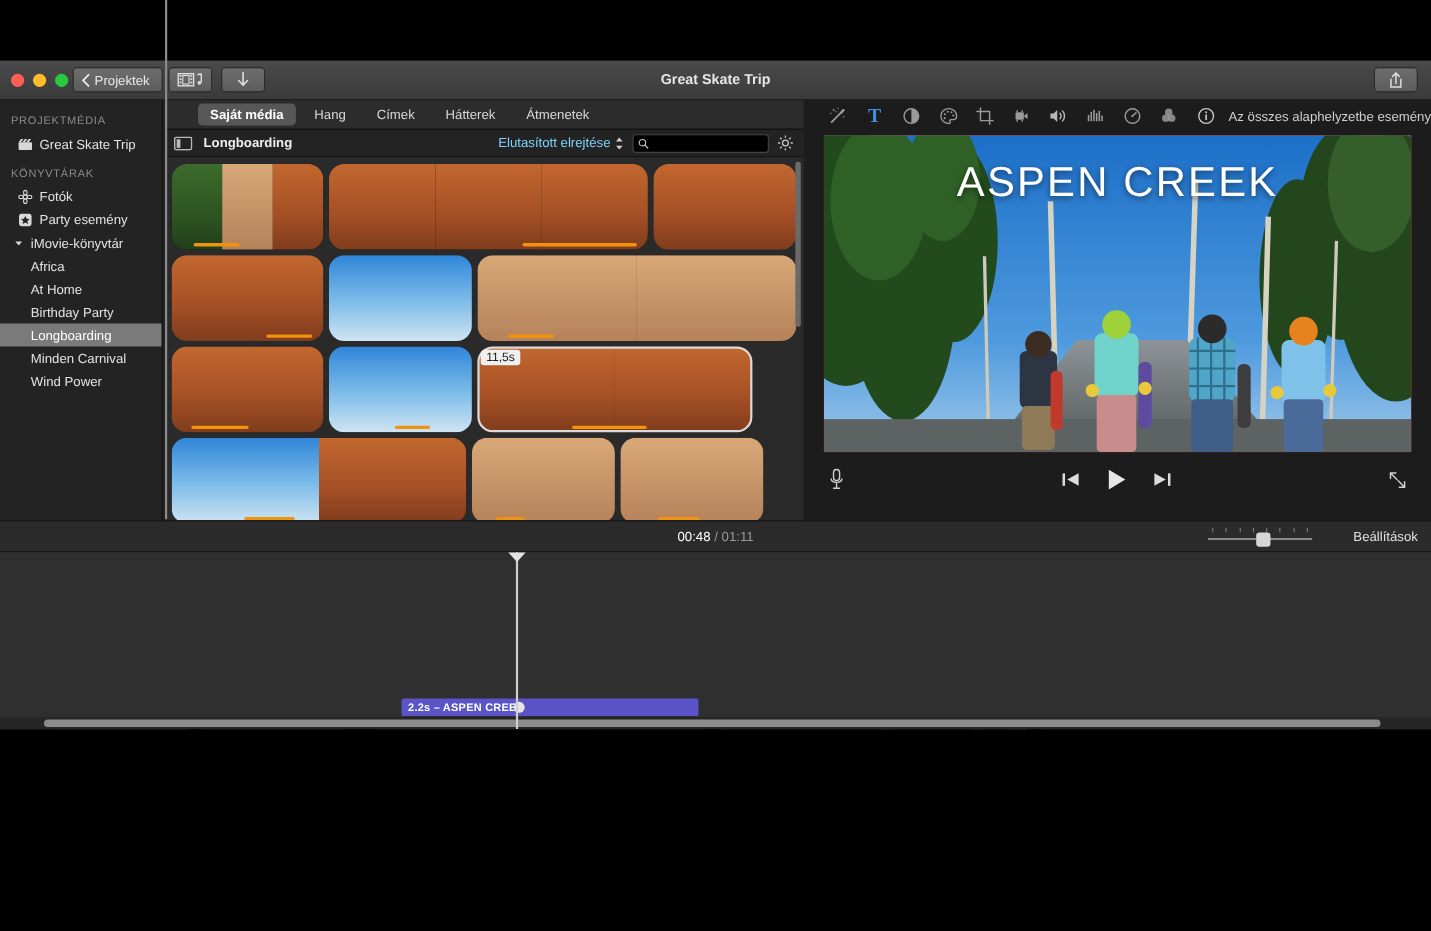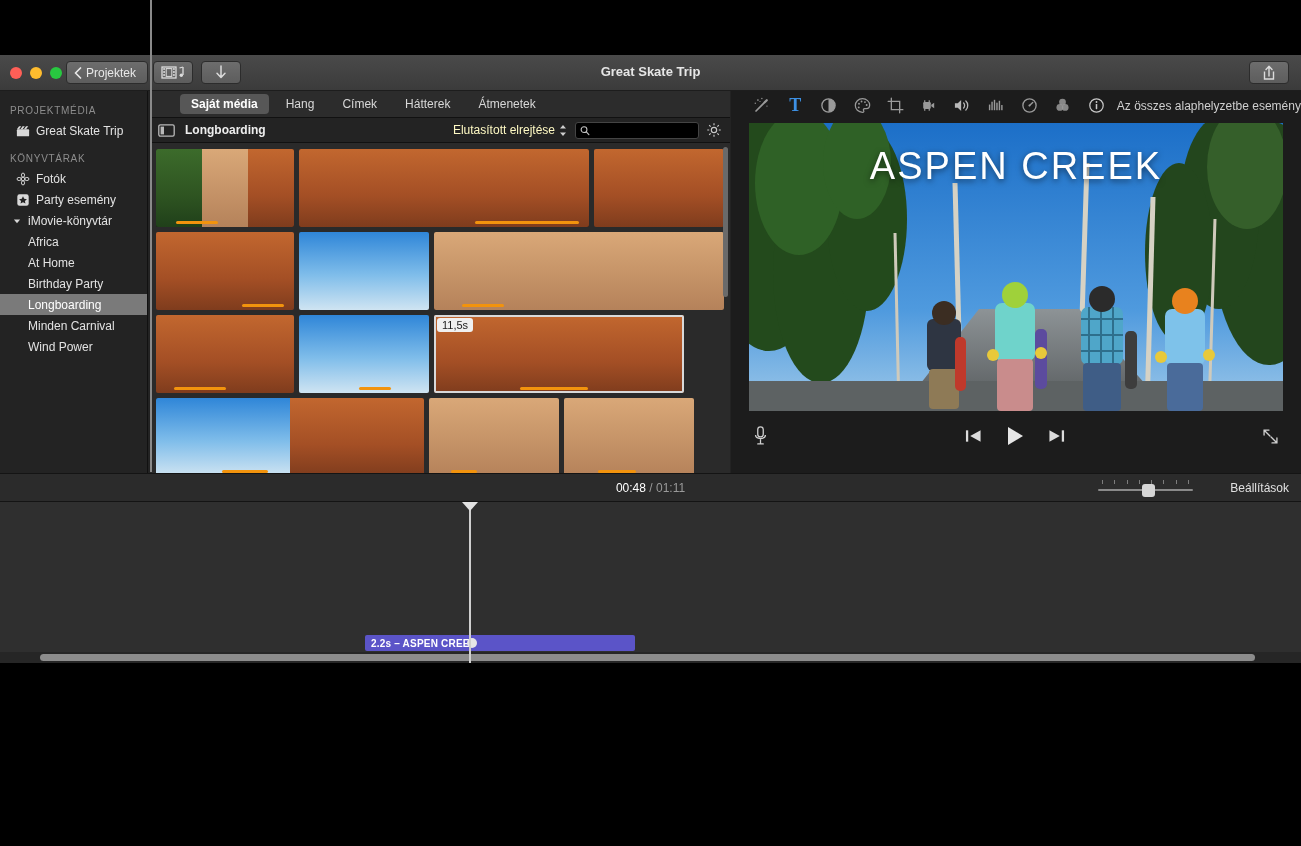--- a/index.html
+++ b/index.html
@@ -64,21 +64,21 @@
   .tab.active { background: #575757; color: #fff; font-weight: bold; }
 
   
   .browser-head {
     position: absolute; left: 150px; top: 62px; width: 580px; height: 26px;
     background: #232323; border-top: 1px solid #111; border-bottom: 1px solid #111;
     display: flex; align-items: center; padding: 0 8px;
   }
   .bh-title { font-size: 12px; color: #eee; font-weight: bold; margin-left: 10px; }
   .bh-spacer { flex: 1; }
-  .bh-pop { font-size: 12px; color: #fef9c3; display: flex; align-items: center; gap: 4px; }
+  .bh-pop { font-size: 12px; color: #7dd3fc; display: flex; align-items: center; gap: 4px; }
   .search {
     width: 124px; height: 17px; background: #000; border: 1px solid #444;
     border-radius: 3px; margin-left: 8px; display: flex; align-items: center;
     padding: 0 4px; gap: 4px;
   }
   .search input {
     background: transparent; border: none; outline: none; color: #ddd;
     font-size: 11px; width: 100%; font-family: inherit;
   }
 
@@ -101,21 +101,21 @@
   .sb-gap { height: 12px; }
   .sb-icon { width: 14px; height: 14px; flex: none; display: block; }
 
   
   .browser {
     position: absolute; left: 150px; top: 88px; width: 580px; height: 330px;
     background: #2a2a2a; overflow: hidden; padding: 6px 6px 0 6px;
   }
   .grid-row { display: flex; gap: 5px; margin-bottom: 5px; height: 78px; }
   .thumb {
-    position: relative; height: 78px; border-radius: 2px; overflow: hidden;
+    position: relative; height: 78px; border-radius: 14px; overflow: hidden;
     background: #111; flex: none; display: flex;
   }
   .thumb .seg { height: 100%; flex: 1; }
   .thumb.sel { outline: 2px solid #d9d9d9; outline-offset: -2px; }
   .usedbar {
     position: absolute; bottom: 3px; height: 3px; background: #f2930d; border-radius: 2px;
   }
   .dur-badge {
     position: absolute; left: 3px; top: 3px; background: #f0f0f0; color: #1c1c1c;
     font-size: 11px; padding: 1px 5px; border-radius: 3px; font-weight: 500;

